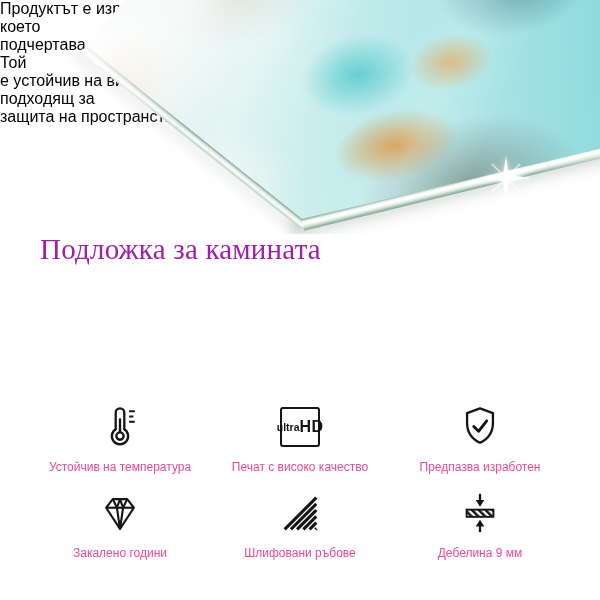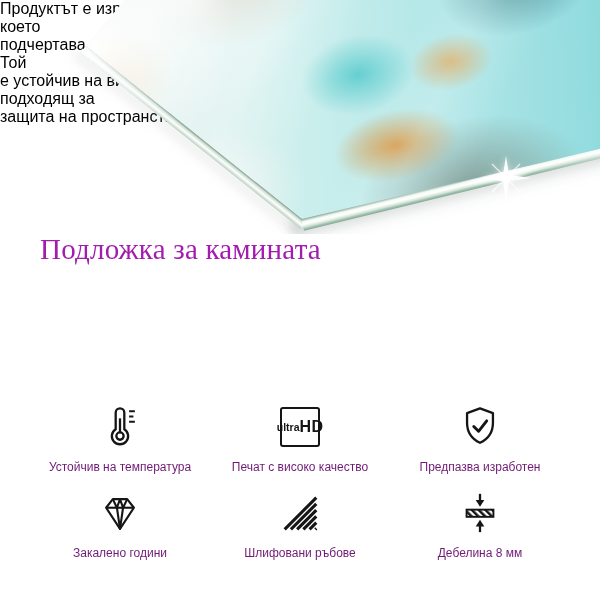--- a/index.html
+++ b/index.html
@@ -63,21 +63,21 @@
 
   
   .desc{position:absolute;left:40px;top:305px;margin:0;
     font-size:13.5px;line-height:26px;color:#3d3d3d;}
 
   
   .features{position:absolute;left:30px;top:402px;width:540px;
     display:grid;grid-template-columns:repeat(3,1fr);row-gap:14px;}
   .feature{display:flex;flex-direction:column;align-items:center;}
   .icon-wrap{height:50px;display:flex;align-items:center;justify-content:center;}
-  .feature-label{margin-top:8px;font-size:12px;line-height:14px;color:#701a75;}
+  .feature-label{margin-top:8px;font-size:12px;line-height:14px;color:#ec4899;}
   .uhd-box{width:36px;height:36px;border:2.5px solid #151515;border-radius:3px;
     display:flex;align-items:center;justify-content:center;color:#151515;}
   .uhd-top{font-size:10.5px;font-weight:700;line-height:11px;}
   .uhd-bottom{font-size:16px;font-weight:800;line-height:16px;letter-spacing:0.3px;}
   .icon-svg{display:block;}
 </style>
 </head>
 <body>
 
 <div class="page">
@@ -180,17 +180,17 @@
               <rect width="2.6" height="5" fill="#151515"></rect>
             </pattern>
           </defs>
           <path d="M24 4 V11" stroke="#151515" stroke-width="2.4"></path>
           <path d="M19.5 10.5 H28.5 L24 17.5 Z" fill="#151515"></path>
           <rect x="10" y="20.5" width="28" height="7.5" fill="url(#hatchPat)" stroke="#151515" stroke-width="2"></rect>
           <path d="M19.5 38 H28.5 L24 31 Z" fill="#151515" transform="translate(0,0)"></path>
           <path d="M24 44 V37.5" stroke="#151515" stroke-width="2.4"></path>
         </svg>
       </div>
-      <div class="feature-label">Дебелина 8 мм</div>
+      <div class="feature-label">Дебелина 9 мм</div>
     </div>
 
   </div>
 </div>
 
 </body></html>

